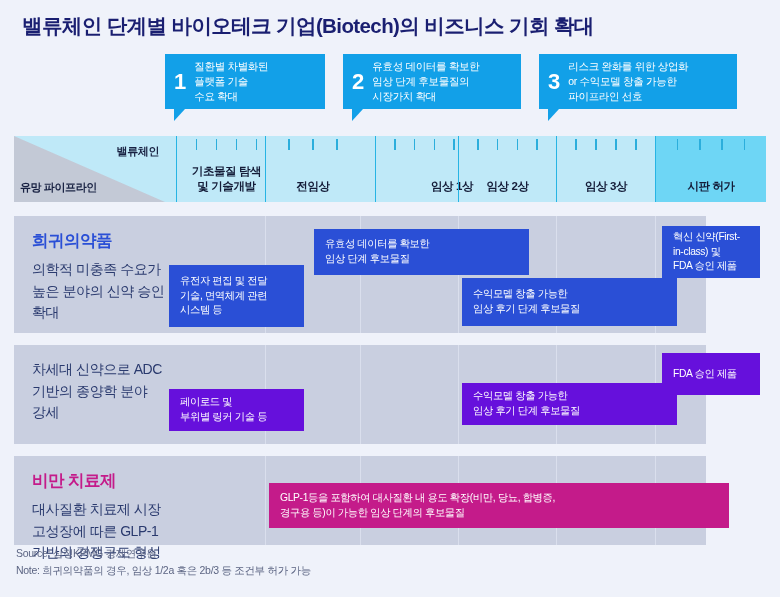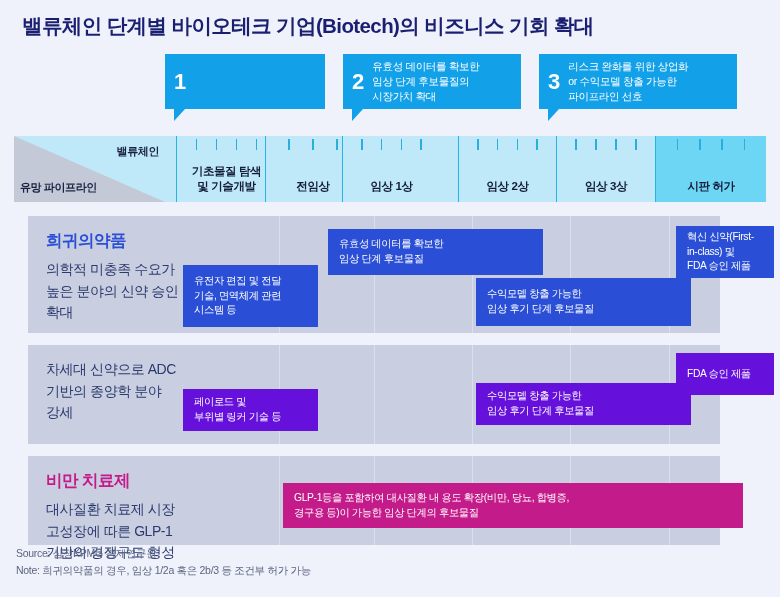--- a/index.html
+++ b/index.html
@@ -142,21 +142,20 @@
     height: 11px;
     background: #2BAEDC;
   }
 
   
   .seg-row {
     position: absolute;
     left: 14px;
     width: 692px;
     background: #C9CFE0;
-    margin-left: 14px;
   }
   .seg-label {
     position: absolute;
     left: 18px;
     top: 14px;
     width: 140px;
   }
   .seg-title {
     font-size: 16.5px;
     font-weight: bold;
@@ -209,20 +208,23 @@
 </style>
 </head>
 <body>
 
 <div class="title">밸류체인 단계별 바이오테크 기업(Biotech)의 비즈니스 기회 확대</div>
 
 <div class="callouts">
 
   <div class="callout c1">
     <span class="callout-num">1</span>
+    <span class="callout-text">질환별 차별화된
+플랫폼 기술
+수요 확대</span>
     <span class="callout-tail"></span>
   </div>
 
   <div class="callout c2">
     <span class="callout-num">2</span>
     <span class="callout-text">유효성 데이터를 확보한
 임상 단계 후보물질의
 시장가치 확대</span>
     <span class="callout-tail"></span>
   </div>
@@ -254,21 +256,21 @@
 및 기술개발</div>
       </div>
       <div class="vc-cell" style="left: 251px; width: 95px;">
         <div class="vc-ticks">
           <i></i>
           <i></i>
           <i></i>
         </div>
         <div class="vc-cell-label">전임상</div>
       </div>
-      <div class="vc-cell" style="left: 328px; width: 98px;">
+      <div class="vc-cell" style="left: 361px; width: 98px; justify-content: flex-end;">
         <div class="vc-ticks">
           <i></i>
           <i></i>
           <i></i>
           <i></i>
         </div>
         <div class="vc-cell-label">임상 1상</div>
       </div>
       <div class="vc-cell" style="left: 444px; width: 98px;">
         <div class="vc-ticks">

